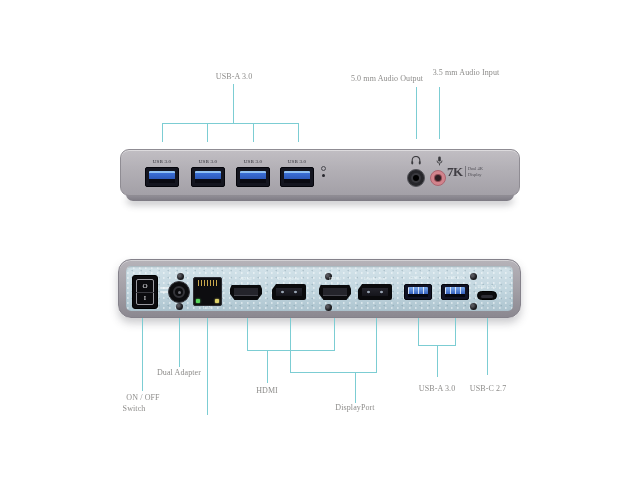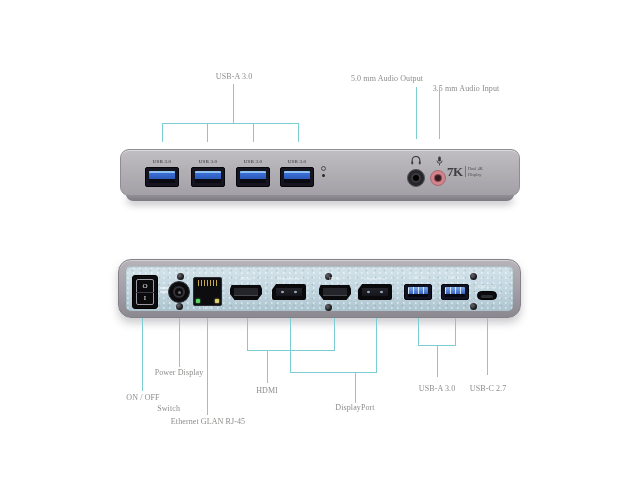--- a/index.html
+++ b/index.html
@@ -103,21 +103,21 @@
   <div class="tl" style="left:233px; top:84px; width:1px; height:39px;"></div>
   <div class="tl" style="left:162px; top:123px; width:137px; height:1px;"></div>
   <div class="tl" style="left:162px; top:123px; width:1px; height:19px;"></div>
   <div class="tl" style="left:207px; top:123px; width:1px; height:19px;"></div>
   <div class="tl" style="left:253px; top:123px; width:1px; height:19px;"></div>
   <div class="tl" style="left:298px; top:123px; width:1px; height:19px;"></div>
 
   <div class="lbl" style="left:327px; top:74px; width:120px;">5.0 mm Audio Output</div>
   <div class="tl" style="left:416px; top:87px; width:1px; height:52px;"></div>
 
-  <div class="lbl" style="left:406px; top:84px; width:120px;">3.5 mm Audio Input</div>
+  <div class="lbl" style="left:406px; top:68px; width:120px;">3.5 mm Audio Input</div>
   <div class="tl" style="left:439px; top:87px; width:1px; height:52px;"></div>
 
   <div class="front-base"></div>
   <div class="front-body"></div>
 
   <div class="fport-lbl" style="left:145px;">USB 3.0</div>
   <div class="fport" style="left:145px;">
       <div class="tongue"></div>
       <div class="cavity"></div>
     </div>
@@ -225,27 +225,26 @@
       <div class="cavity"></div>
     </div>
 
   <div class="micro" style="left:467px; top:285px; width:40px;">USB C 3.1</div>
   <div class="usbc">
       <div class="slot"></div>
     </div>
 
   <div class="tl" style="left:142px; top:318px; width:1px; height:73px;"></div>
   <div class="lbl" style="left:103px; top:393px; width:80px;">ON / OFF</div>
-  <div class="lbl" style="left:100px; top:404px; width:80px;text-align:right;">Switch</div>
+  <div class="lbl" style="left:94px; top:404px; width:80px;">Switch</div>
 
   <div class="tl" style="left:179px; top:318px; width:1px; height:49px;"></div>
-  <div class="lbl" style="left:129px; top:368px; width:100px;">Power Display</div>
+  <div class="lbl" style="left:129px; top:368px; width:100px;">Dual Adapter</div>
 
   <div class="tl" style="left:207px; top:318px; width:1px; height:97px;"></div>
-  <div class="lbl" style="left:138px; top:417px; width:140px;">Ethernet GLAN RJ-45</div>
 
   <div class="tl" style="left:247px; top:318px; width:1px; height:32px;"></div>
   <div class="tl" style="left:334px; top:318px; width:1px; height:32px;"></div>
   <div class="tl" style="left:247px; top:350px; width:88px; height:1px;"></div>
   <div class="tl" style="left:267px; top:350px; width:1px; height:33px;"></div>
   <div class="lbl" style="left:237px; top:386px; width:60px;">HDMI</div>
 
   <div class="tl" style="left:290px; top:318px; width:1px; height:54px;"></div>
   <div class="tl" style="left:376px; top:318px; width:1px; height:54px;"></div>
   <div class="tl" style="left:290px; top:372px; width:87px; height:1px;"></div>

